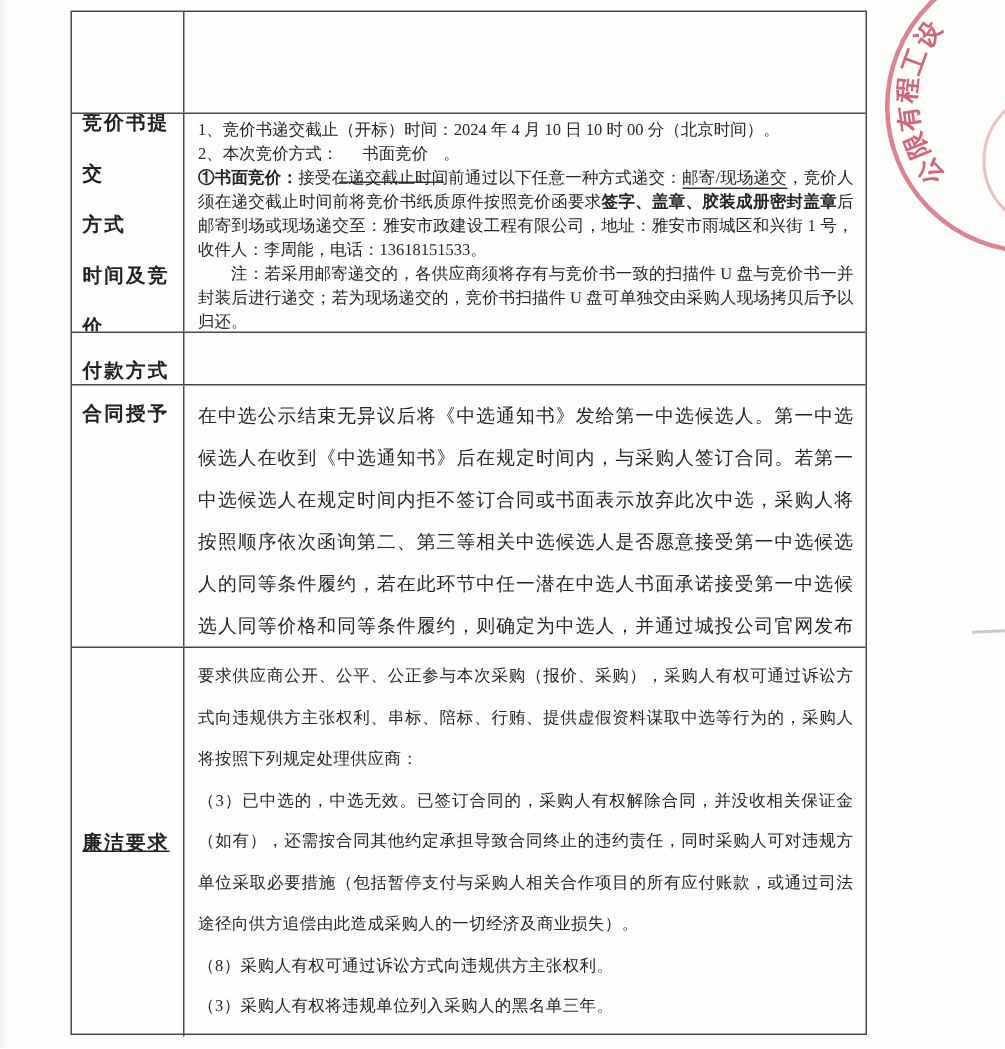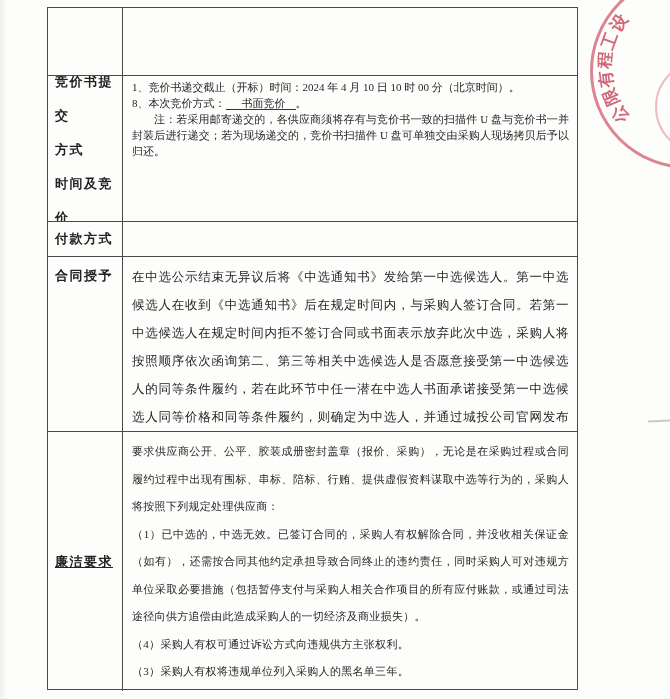--- a/index.html
+++ b/index.html
@@ -30,34 +30,34 @@
     flex:1; font-size:11px; line-height:16px;
     padding:3px 8px 0 9px; text-align:justify;
   }
   .r1 { height:67px; }
   .r2 { height:146px; }
   .r3 { height:35px; }
   .r4 { height:175px; }
   .r5 { height:260px; }
   .r2 .lbl { display:flex; flex-direction:column; justify-content:center; padding-top:2px; }
   .r2 .lbl .ll { line-height:34px; }
-  .r3 .lbl { display:flex; align-items:center; }
+  .r3 .lbl { display:flex; align-items:flex-end; }
   .r4 .lbl { padding-top:10px; }
   .r5 .lbl { display:flex; align-items:center;text-decoration:underline; }
   .r3 .cnt { line-height:16.5px; padding-top:2px; }
   .r4 .cnt { line-height:28px; padding-top:6px; font-size:12.5px; letter-spacing:0.4px; }
   .r5 .cnt { line-height:27.5px; padding-top:6px; letter-spacing:0.3px; }
   .cnt p { margin:0; }
   .mt1 { margin-top:3px; }
   .mt2 { margin-top:6px; }
   .mt3 { margin-top:2px; }
   .note { font-weight:normal; text-indent:2em; }
   b { font-weight:bold; }
   .uline { border-bottom:1px solid #333; }
-  .method-val { border-bottom:1px solid #333; padding:0 10px 0 16px; }
+  .method-val { border-bottom:1px solid #333; padding:0 10px 12px 16px; }
   
   .seal { position:absolute; inset:0; pointer-events:none; }
   .seal-ring {
     position:absolute; left:590px; top:-27px; width:190px; height:190px;
     border:3px solid rgba(207,84,102,0.72); border-radius:50%;
   }
   .seal-inner-arc {
     position:absolute; left:655px; top:60px; width:90px; height:90px;
     border:2px solid rgba(207,84,102,0.38); border-radius:50%;
   }
@@ -87,44 +87,45 @@
     </div>
 
     <div class="trow r2">
       <div class="cell lbl">
         <div class="ll">竞价书提交</div>
         <div class="ll">方式</div>
         <div class="ll">时间及竞价</div>
       </div>
       <div class="cell cnt">
         <div><span>1、竞价书递交截止（开标）时间：2024 年 4 月 10 日 10 时 00 分（北京时间）。</span></div>
-        <div><span>8、本次竞价方式：</span><span class="method-val">书面竞价</span><span>。</span></div>
+        <div><span>2、本次竞价方式：</span><span class="method-val">书面竞价</span><span>。</span></div>
+        <p><b>①书面竞价：</b><span>接受在递交截止时间前通过以下任意一种方式递交：</span><span class="uline">邮寄/现场递交</span><span>，竞价人须在递交截止时间前将竞价书纸质原件按照竞价函要求</span><b>签字、盖章、胶装成册密封盖章</b><span>后邮寄到场或现场递交至：雅安市政建设工程有限公司，地址：雅安市雨城区和兴街 1 号，收件人：李周能，电话：13618151533。</span></p>
         <p class="note">注：若采用邮寄递交的，各供应商须将存有与竞价书一致的扫描件 U 盘与竞价书一并封装后进行递交；若为现场递交的，竞价书扫描件 U 盘可单独交由采购人现场拷贝后予以归还。</p>
       </div>
     </div>
 
     <div class="trow r3">
       <div class="cell lbl">
           <span>付款方式</span>
         </div>
     </div>
 
     <div class="trow r4">
       <div class="cell lbl"><span>合同授予</span></div>
       <div class="cell cnt"><span>在中选公示结束无异议后将《中选通知书》发给第一中选候选人。第一中选候选人在收到《中选通知书》后在规定时间内，与采购人签订合同。若第一中选候选人在规定时间内拒不签订合同或书面表示放弃此次中选，采购人将按照顺序依次函询第二、第三等相关中选候选人是否愿意接受第一中选候选人的同等条件履约，若在此环节中任一潜在中选人书面承诺接受第一中选候选人同等价格和同等条件履约，则确定为中选人，并通过城投公司官网发布公示。</span></div>
     </div>
 
     <div class="trow r5">
       <div class="cell lbl">
           <span>廉洁要求</span>
         </div>
       <div class="cell cnt">
-        <p>要求供应商公开、公平、胶装成册密封盖章（报价、采购），无论是在采购过程或合同履约过程中出现有围标、串标、陪标、行贿、提供虚假资料谋取中选等行为的，采购人将按照下列规定处理供应商：</p>
-        <p class="mt1">（1）已中选的，中选无效。已签订合同的，采购人有权解除合同，并没收相关保证金（如有），还需按合同其他约定承担导致合同终止的违约责任，同时采购人可对违规方单位采取必要措施（包括暂停支付与采购人相关合作项目的所有应付账款，或通过司法途径向供方追偿由此造成采购人的一切经济及商业损失）。</p>
-        <p class="mt2">（4）采购人有权可通过诉讼方式向违规供方主张权利。</p>
+        <p>要求供应商公开、公平、公正参与本次采购（报价、采购），采购人有权可通过诉讼方式向违规供方主张权利、串标、陪标、行贿、提供虚假资料谋取中选等行为的，采购人将按照下列规定处理供应商：</p>
+        <p class="mt1">（3）已中选的，中选无效。已签订合同的，采购人有权解除合同，并没收相关保证金（如有），还需按合同其他约定承担导致合同终止的违约责任，同时采购人可对违规方单位采取必要措施（包括暂停支付与采购人相关合作项目的所有应付账款，或通过司法途径向供方追偿由此造成采购人的一切经济及商业损失）。</p>
+        <p class="mt2">（8）采购人有权可通过诉讼方式向违规供方主张权利。</p>
         <p class="mt3">（3）采购人有权将违规单位列入采购人的黑名单三年。</p>
       </div>
     </div>
 
   </div>
 
   <div class="seal">
     <div class="seal-ring"></div>
     <div class="seal-inner-arc"></div>
     <span class="seal-char" style="left:619px; top:23px; --r:305deg;">设</span>

